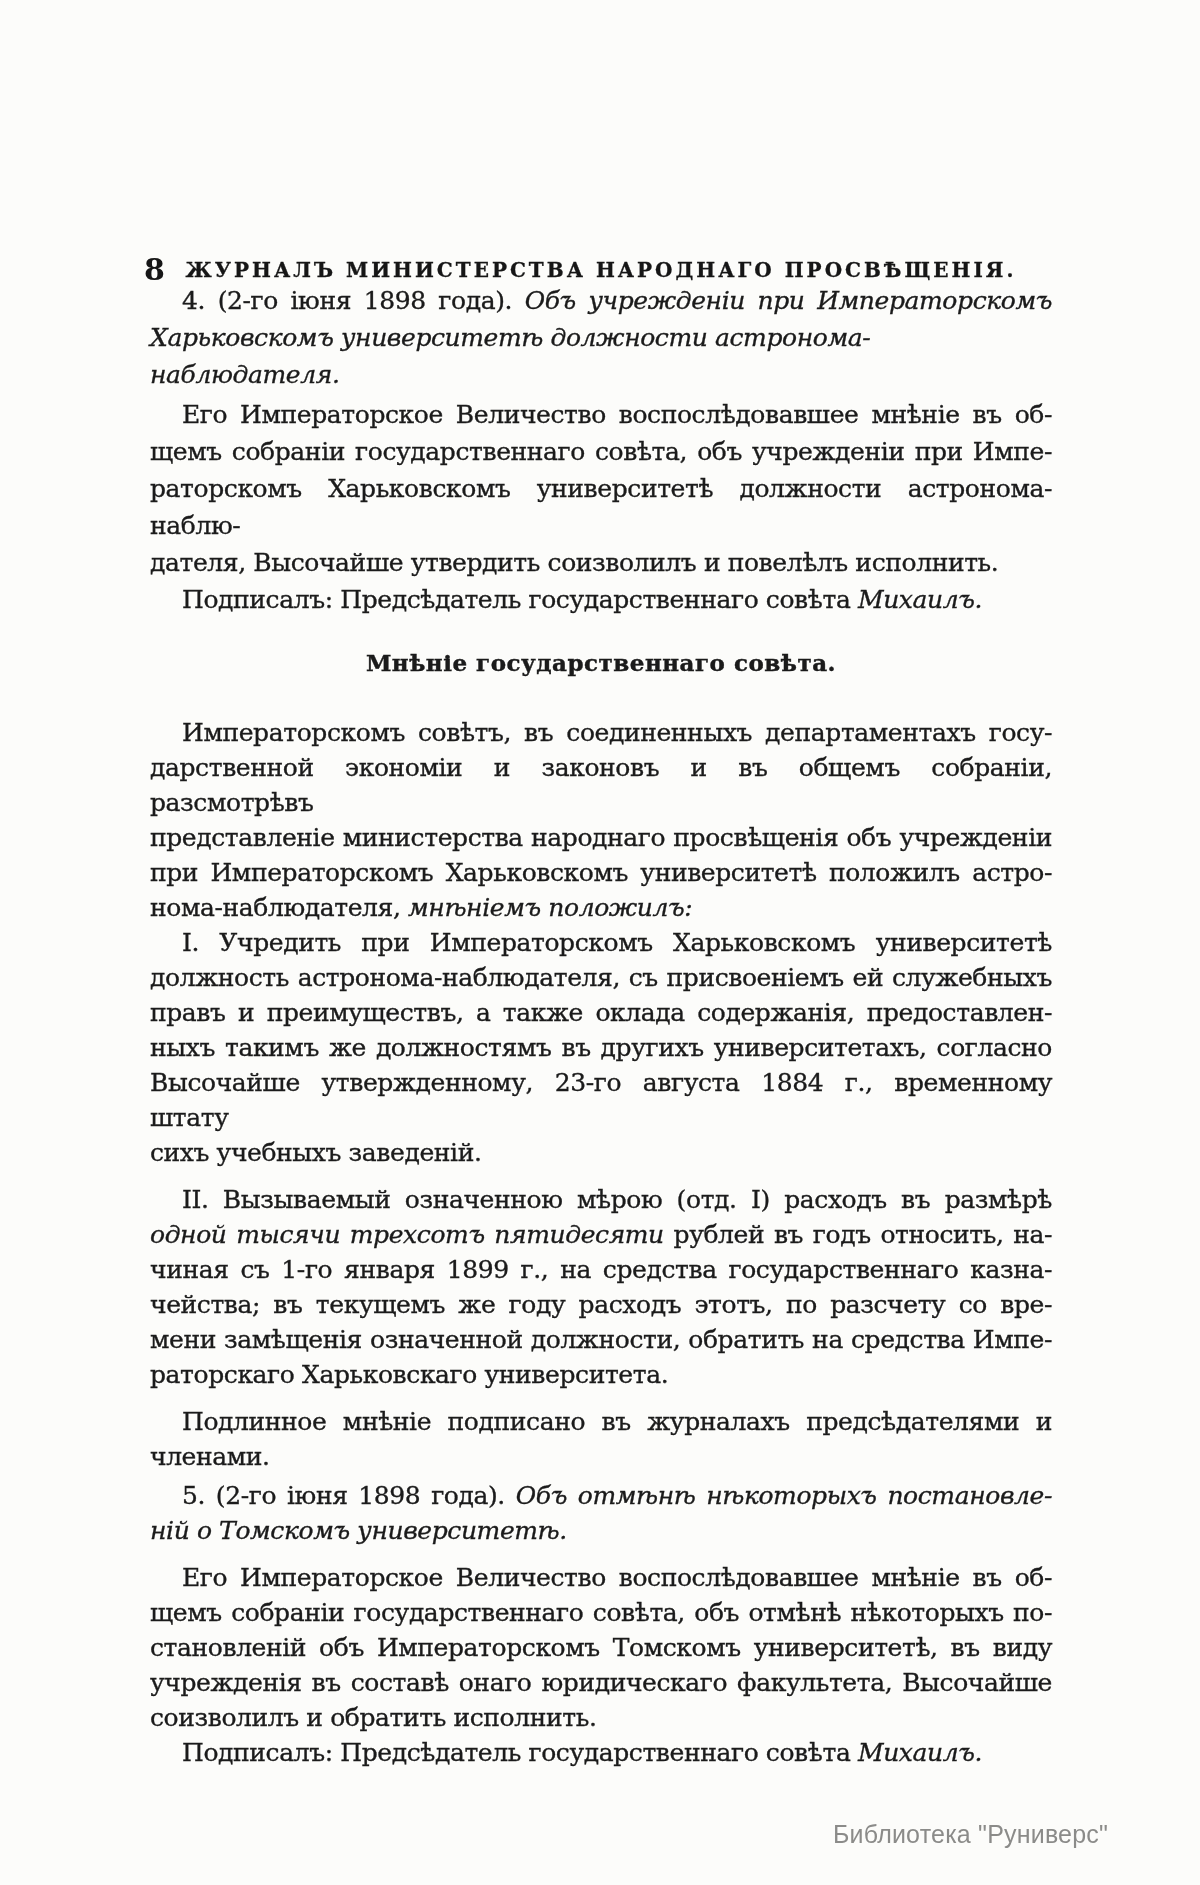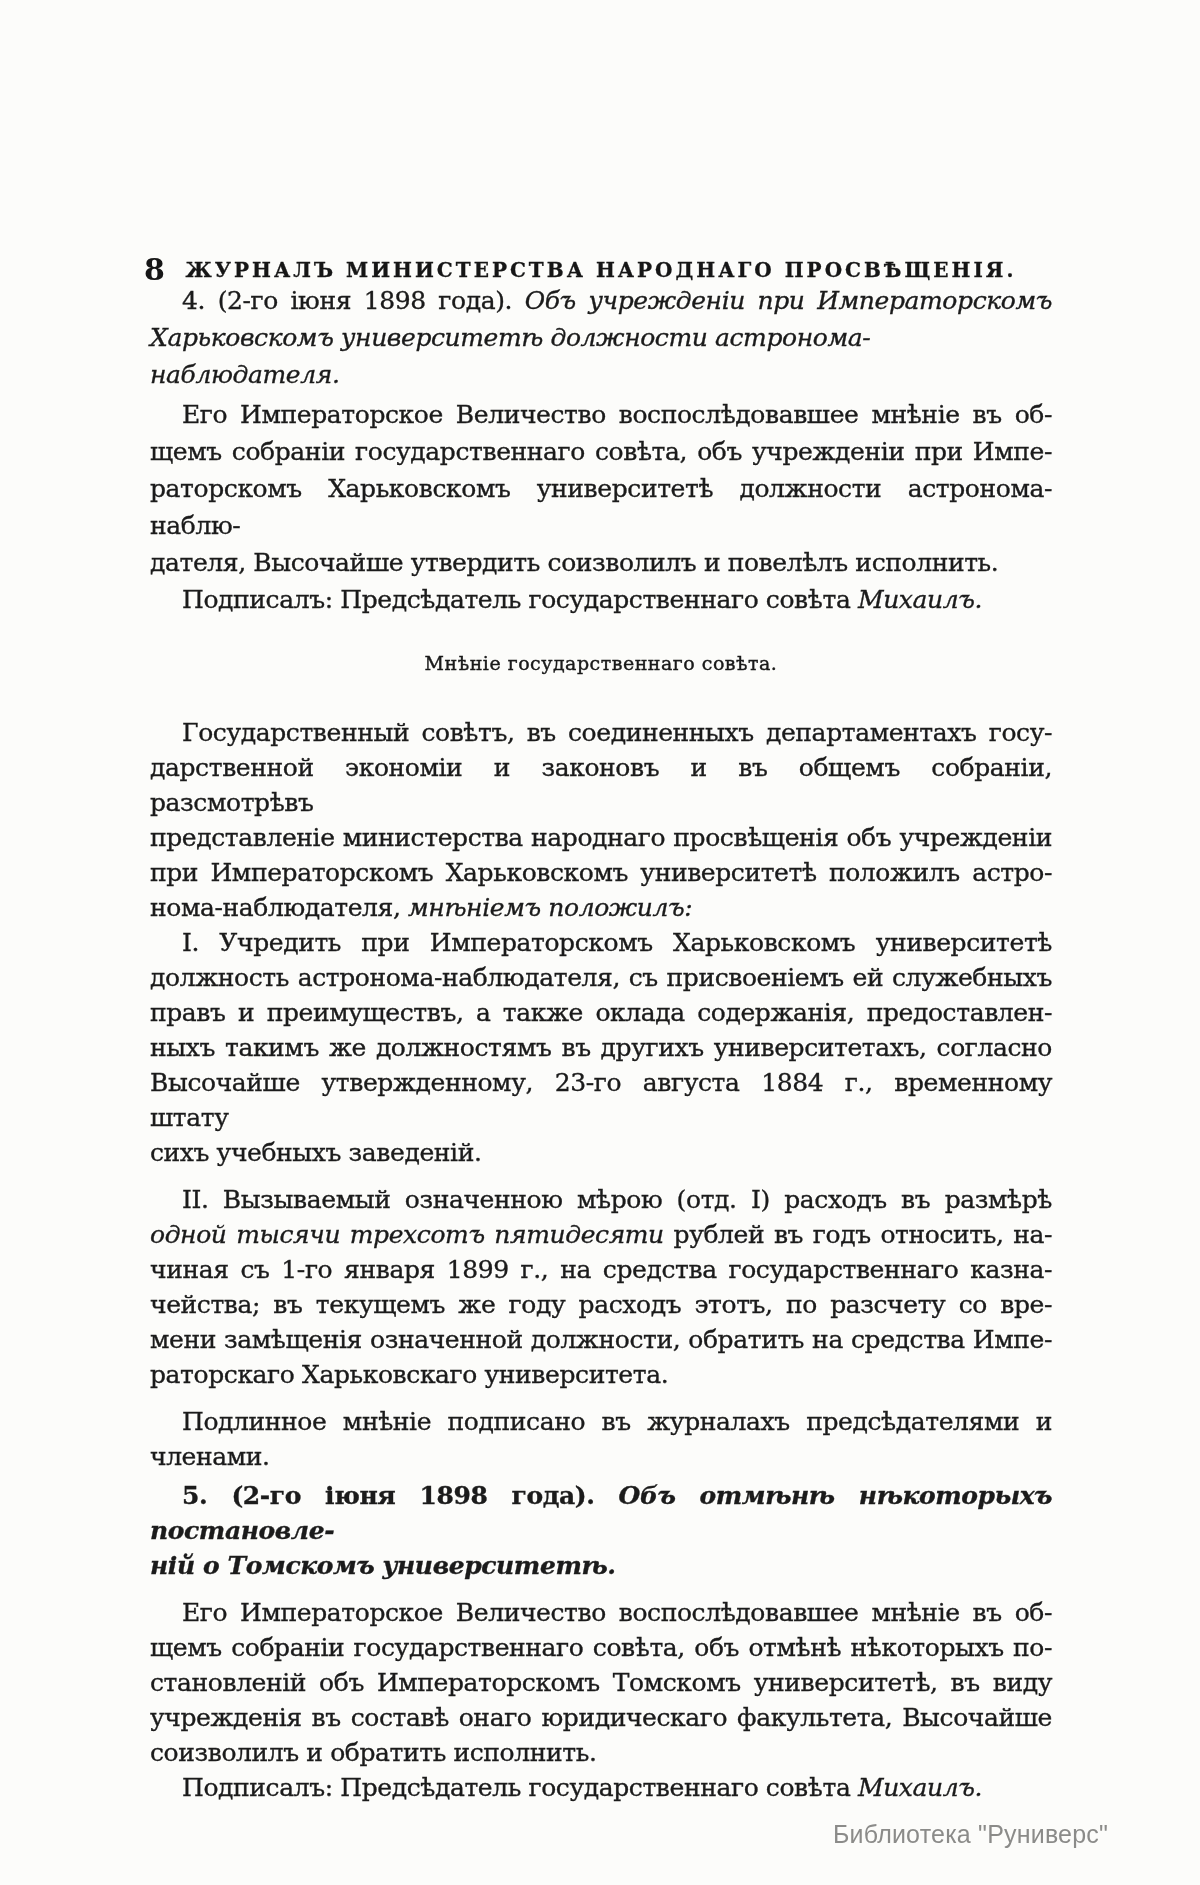--- a/index.html
+++ b/index.html
@@ -9,21 +9,21 @@
   .header-row{position:relative;height:24px;}
   .page-number{position:absolute;left:-6px;top:-6px;font-size:30px;font-weight:700;color:#161616;}
   .running-header{text-align:center;font-size:20px;font-weight:700;letter-spacing:3px;color:#161616;
     -webkit-text-stroke:0.3px #161616;white-space:nowrap;}
   .block{font-size:25px;letter-spacing:-0.4px;-webkit-text-stroke:0.35px #1c1c1c;}
   .line{width:902px;}
   .line.fill{text-align:justify;text-align-last:justify;}
   .line.ind{text-indent:32px;}
   .it{font-style:italic;}
   .rm{font-style:normal;}
-  .heading .line{text-align:center;font-weight:400;font-size:19px;letter-spacing:0.5px;
+  .heading .line{text-align:center;font-weight:700;font-size:23px;letter-spacing:0.5px;
     -webkit-text-stroke:0.4px #161616;}
   .watermark{position:absolute;left:833px;top:1820px;font-family:"Liberation Sans","DejaVu Sans",sans-serif;
     font-size:25px;color:#8b8b89;-webkit-text-stroke:0;letter-spacing:0.2px;}
 </style>
 </head>
 <body>
 
 <div class="page">
   <div class="content">
     <div class="header-row">
@@ -41,21 +41,21 @@
           <div class="line fill"><span class="rm">раторскомъ Харьковскомъ университетѣ должности астронома-наблю-</span></div>
           <div class="line"><span class="rm">дателя, Высочайше утвердить соизволилъ и повелѣлъ исполнить.</span></div>
         </div>
         <div class="block paragraph" style="margin-top: 0px; line-height: 37px;">
           <div class="line ind"><span class="rm">Подписалъ: Предсѣдатель государственнаго совѣта </span><span class="it">Михаилъ.</span></div>
         </div>
         <div class="block heading" style="margin-top: 30px; line-height: 30px;">
           <div class="line"><span class="rm">Мнѣніе государственнаго совѣта.</span></div>
         </div>
         <div class="block paragraph" style="margin-top: 37px; line-height: 35px;">
-          <div class="line fill ind"><span class="rm">Государственный совѣтъ, въ соединенныхъ департаментахъ госу-</span></div>
+          <div class="line fill ind"><span class="rm">Императорскомъ совѣтъ, въ соединенныхъ департаментахъ госу-</span></div>
           <div class="line fill"><span class="rm">дарственной экономіи и законовъ и въ общемъ собраніи, разсмотрѣвъ</span></div>
           <div class="line fill"><span class="rm">представленіе министерства народнаго просвѣщенія объ учрежденіи</span></div>
           <div class="line fill"><span class="rm">при Императорскомъ Харьковскомъ университетѣ положилъ астро-</span></div>
           <div class="line"><span class="rm">нома-наблюдателя, </span><span class="it">мнѣніемъ положилъ:</span></div>
         </div>
         <div class="block paragraph" style="margin-top: 0px; line-height: 35px;">
           <div class="line fill ind"><span class="rm">I. Учредить при Императорскомъ Харьковскомъ университетѣ</span></div>
           <div class="line fill"><span class="rm">должность астронома-наблюдателя, съ присвоеніемъ ей служебныхъ</span></div>
           <div class="line fill"><span class="rm">правъ и преимуществъ, а также оклада содержанія, предоставлен-</span></div>
           <div class="line fill"><span class="rm">ныхъ такимъ же должностямъ въ другихъ университетахъ, согласно</span></div>
@@ -67,21 +67,21 @@
           <div class="line fill"><span class="it">одной тысячи трехсотъ пятидесяти </span><span class="rm">рублей въ годъ относить, на-</span></div>
           <div class="line fill"><span class="rm">чиная съ 1-го января 1899 г., на средства государственнаго казна-</span></div>
           <div class="line fill"><span class="rm">чейства; въ текущемъ же году расходъ этотъ, по разсчету со вре-</span></div>
           <div class="line fill"><span class="rm">мени замѣщенія означенной должности, обратить на средства Импе-</span></div>
           <div class="line"><span class="rm">раторскаго Харьковскаго университета.</span></div>
         </div>
         <div class="block paragraph" style="margin-top: 12px; line-height: 35px;">
           <div class="line fill ind"><span class="rm">Подлинное мнѣніе подписано въ журналахъ предсѣдателями и</span></div>
           <div class="line"><span class="rm">членами.</span></div>
         </div>
-        <div class="block entry_title" style="margin-top: 4px; line-height: 35px; font-weight: bold;">
+        <div class="block entry_title" style="margin-top: 4px; line-height: 35px;">
           <div class="line fill ind"><span class="rm">5. (2-го іюня 1898 года). </span><span class="it">Объ отмѣнѣ нѣкоторыхъ постановле-</span></div>
           <div class="line"><span class="it">ній о Томскомъ университетѣ.</span></div>
         </div>
         <div class="block paragraph" style="margin-top: 12px; line-height: 35px;">
           <div class="line fill ind"><span class="rm">Его Императорское Величество воспослѣдовавшее мнѣніе въ об-</span></div>
           <div class="line fill"><span class="rm">щемъ собраніи государственнаго совѣта, объ отмѣнѣ нѣкоторыхъ по-</span></div>
           <div class="line fill"><span class="rm">становленій объ Императорскомъ Томскомъ университетѣ, въ виду</span></div>
           <div class="line fill"><span class="rm">учрежденія въ составѣ онаго юридическаго факультета, Высочайше</span></div>
           <div class="line"><span class="rm">соизволилъ и обратить исполнить.</span></div>
         </div>

